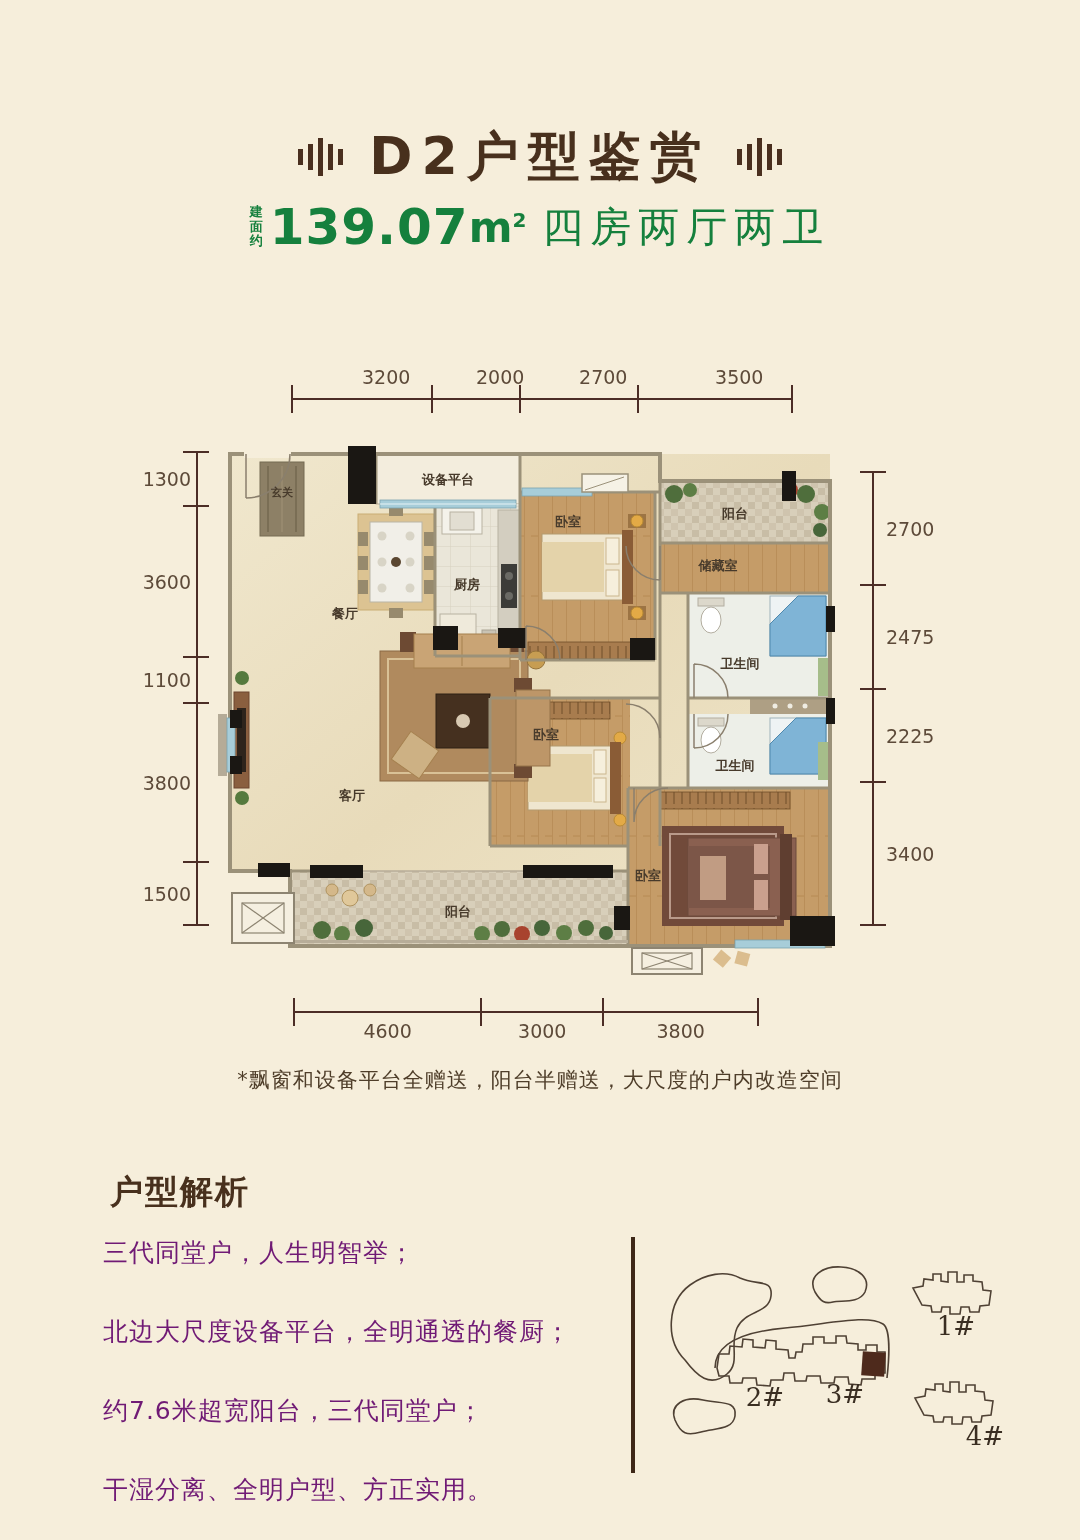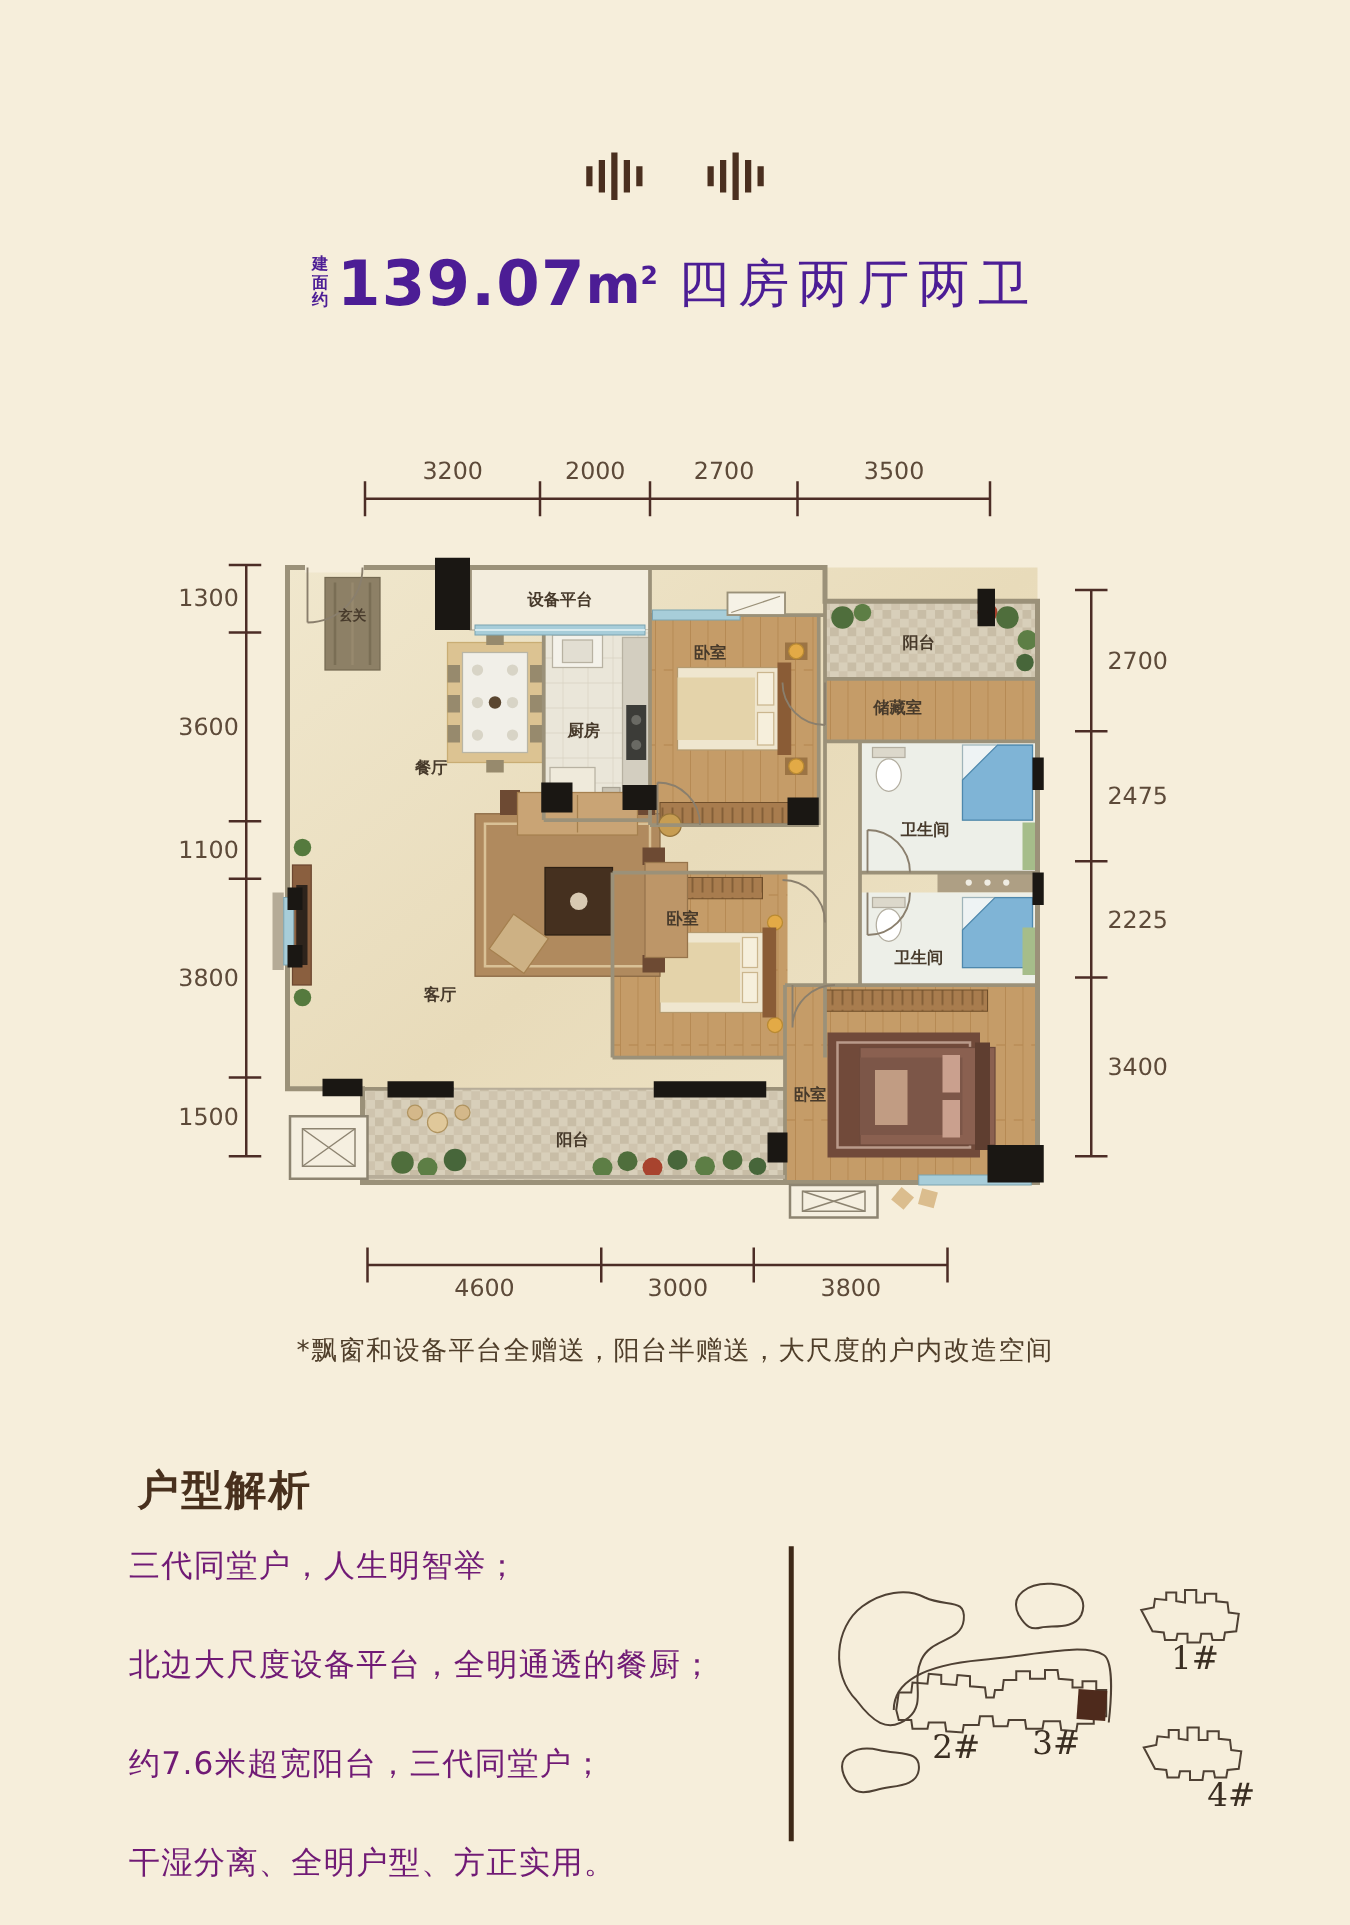--- a/index.html
+++ b/index.html
@@ -10,39 +10,39 @@
     color:#4a2f1f;
   }
   
   .title-row{position:absolute;left:0;top:122px;width:100%;display:flex;justify-content:center;align-items:center;}
   .decor-bars{display:flex;align-items:center;gap:5px;margin:0 26px;}
   .decor-bars i{display:block;width:5px;background:#4a2f1f;}
   .decor-bars i:nth-child(1),.decor-bars i:nth-child(5){height:16px;}
   .decor-bars i:nth-child(2),.decor-bars i:nth-child(4){height:26px;}
   .decor-bars i:nth-child(3){height:38px;}
   .main-title{font-size:52px;font-weight:900;letter-spacing:9px;color:#48301d;}
-  .area-row{position:absolute;left:0;top:198px;width:100%;display:flex;justify-content:center;align-items:center;color:#4c1d95;}
+  .area-row{position:absolute;left:0;top:198px;width:100%;display:flex;justify-content:center;align-items:center;color:#15803d;}
   .area-prefix{width:15px;font-size:13px;line-height:1.15;word-break:break-all;margin-right:5px;font-weight:600;}
   .area-value{font-size:50px;font-weight:800;letter-spacing:1px;}
   .area-unit{font-size:42px;font-weight:800;}
   .area-unit sup{font-size:20px;font-weight:800;}
   .layout-text{font-size:41px;font-weight:500;letter-spacing:7px;margin-left:16px;}
   .subtitle-en{position:absolute;left:0;top:276px;width:100%;text-align:center;
     font-size:15px;letter-spacing:7px;color:#a2937d;font-weight:500;}
   
   .dim{position:absolute;}
   .dim .dim-line{position:absolute;background:#4c2d26;}
   .dim-h .dim-line{left:0;right:0;height:2px;}
   .dim-v .dim-line{top:0;bottom:0;width:2px;}
   .dim-h .dim-tick{position:absolute;width:2px;height:28px;background:#4c2d26;}
   .dim-v .dim-tick{position:absolute;height:2px;width:26px;background:#4c2d26;}
   .dim .dim-label{position:absolute;font-size:19px;color:#5d4a39;white-space:nowrap;}
   .dim-top .dim-line{top:32px;}
   .dim-top .dim-tick{top:19px;}
-  .dim-top .dim-label{top:0;transform:translateX(-50%);}
+  .dim-top .dim-label{top:0;transform:translateX(-50%);margin-left:24px;}
   .dim-bottom .dim-line{top:13px;}
   .dim-bottom .dim-tick{top:0;}
   .dim-bottom .dim-label{top:22px;transform:translateX(-50%);}
   .dim-left .dim-line{left:36px;}
   .dim-left .dim-tick{left:23px;}
   .dim-left .dim-label{right:29px;transform:translateY(-50%);margin-left:16px;}
   .dim-right .dim-line{left:12px;}
   .dim-right .dim-tick{left:0;}
   .dim-right .dim-label{left:26px;transform:translateY(-50%);}
   
@@ -66,20 +66,21 @@
 <div class="canvas">
 
   <div class="title-row">
     <span class="decor-bars">
         <i></i>
         <i></i>
         <i></i>
         <i></i>
         <i></i>
       </span>
+    <span class="main-title">D2户型鉴赏</span>
     <span class="decor-bars">
         <i></i>
         <i></i>
         <i></i>
         <i></i>
         <i></i>
       </span>
   </div>
 
   <div class="area-row">

